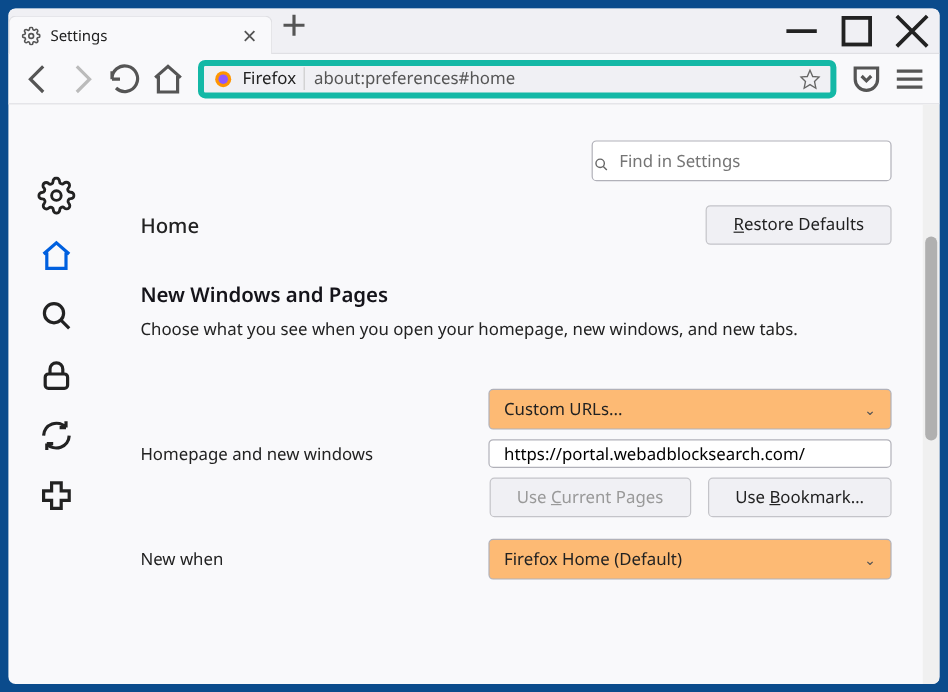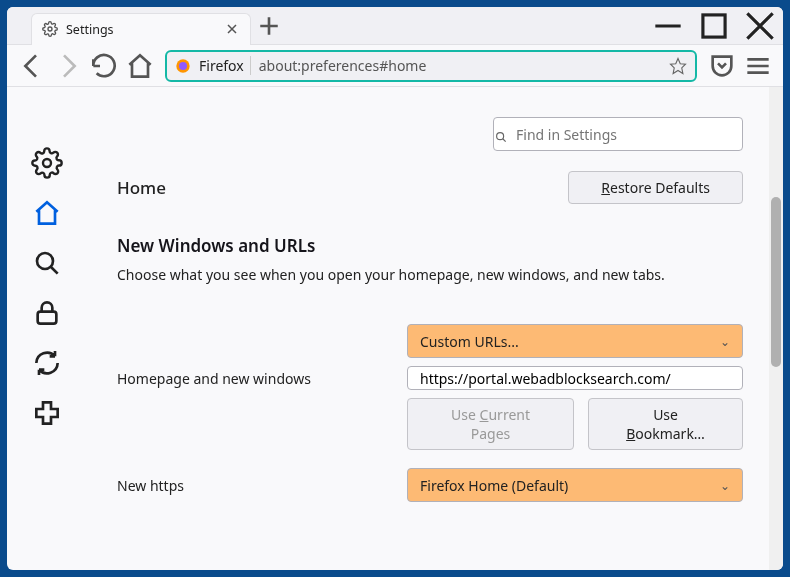--- a/index.html
+++ b/index.html
@@ -1,45 +1,45 @@
 <!DOCTYPE html>
 <html><head>
 <meta charset="utf-8">
 <style>
 * { box-sizing: border-box; margin: 0; padding: 0; font-family: "Segoe UI", system-ui, sans-serif; }
 body { width: 790px; height: 577px; background: #0a4b8c; padding: 7px; overflow: hidden; }
 .window { width: 100%; height: 100%; background: #f9f9fb; border-radius: 6px; display: flex; flex-direction: column; overflow: hidden; position: relative; }
 .titlebar { height: 38px; display: flex; align-items: center; background: #f0f0f4; border-bottom: 1px solid #e0e0e4; }
-.tab-strip { display: flex; align-items: center; height: 100%; padding-left: 24px; flex: 1; }
+.tab-strip { display: flex; align-items: flex-start; height: 100%; padding-left: 0; flex: 1; }
 .tab { display: flex; align-items: center; background: #f9f9fb; border-radius: 6px 6px 0 0; padding: 0 10px; height: 32px; min-width: 220px; max-width: 240px; margin-top: 6px; border: 1px solid #e0e0e4; border-bottom: none; gap: 8px; }
 .tab-icon { display: flex; width: 16px; height: 16px; color: #555; }
 .tab-title { flex: 1; font-size: 12.5px; color: #222; }
 .tab-close { width: 16px; height: 16px; display: flex; align-items: center; justify-content: center; color: #555; cursor: pointer; border-radius: 3px; }
 .newtab-btn { width: 28px; height: 28px; display: flex; align-items: center; justify-content: center; color: #555; cursor: pointer; border-radius: 4px; margin-left: 4px; }
 .window-controls { display: flex; }
 .win-btn { width: 46px; height: 38px; display: flex; align-items: center; justify-content: center; color: #222; cursor: pointer; }
 .toolbar { height: 42px; display: flex; align-items: center; padding: 0 8px; gap: 2px; background: #f9f9fb; border-bottom: 1px solid #e0e0e4; }
 .tbtn { width: 34px; height: 32px; display: flex; align-items: center; justify-content: center; color: #555; border-radius: 4px; cursor: pointer; }
 .tbtn.disabled { color: #bbb; cursor: default; }
-.addrbar { flex: 1; display: flex; align-items: center; background: #f0f0f4; border: 2px solid #14b8a6; border-radius: 6px; height: 32px; padding: 0 8px; gap: 8px; margin: 0 6px; }
+.addrbar { flex: 1; display: flex; align-items: center; background: #f0f0f4; border: 5px solid #14b8a6; border-radius: 6px; height: 32px; padding: 0 8px; gap: 8px; margin: 0 6px; }
 .addr-icon { width: 16px; height: 16px; display: flex; }
 .addr-prefix { font-size: 14px; color: #222; padding-right: 6px; border-right: 1px solid #ccc; }
 .addr-url { font-size: 14px; color: #555; flex: 1; }
 .addr-star { width: 18px; height: 18px; display: flex; color: #666; cursor: pointer; }
 .content { flex: 1; display: flex; overflow: hidden; position: relative; }
 .sidebar { width: 80px; display: flex; flex-direction: column; align-items: center; padding-top: 60px; gap: 18px; }
 .side-item { width: 32px; height: 32px; display: flex; align-items: center; justify-content: center; border-radius: 6px; color: #222; cursor: pointer; }
 .side-item.active { color: #0060df; }
 .main { flex: 1; padding: 30px 40px 0 30px; position: relative; overflow-y: auto; }
 .search-wrap { display: flex; justify-content: flex-end; margin-bottom: 20px; }
 .search-box { display: flex; align-items: center; border: 1px solid #b1b1b9; border-radius: 4px; width: 250px; height: 34px; padding: 0 0; gap: 8px; background: #fff; }
 .search-box input { border: none; outline: none; flex: 1; background: transparent; font-size: 14px; }
 .heading-row { display: flex; align-items: center; justify-content: space-between; margin-bottom: 30px; }
 .h1 { font-size: 17px; font-weight: 500; color: #222; }
-.btn { border: 1px solid #c4c4c9; background: #f0f0f4; padding: 6px 32px; border-radius: 4px; font-size: 14px; cursor: pointer; color: #222; }
+.btn { border: 1px solid #c4c4c9; background: #f0f0f4; padding: 6px 22px; border-radius: 4px; font-size: 14px; cursor: pointer; color: #222; }
 .btn.disabled { color: #999; cursor: default; }
 .h2 { font-size: 17px; font-weight: 600; color: #15141a; margin-bottom: 8px; }
 .desc { font-size: 14px; color: #222; margin-bottom: 40px; }
 .form-row { display: flex; align-items: center; margin-bottom: 8px; }
 .form-label { width: 290px; font-size: 14px; color: #222; }
 .select { flex: 1; border: 1px solid #b1b1b9; border-radius: 4px; height: 34px; display: flex; align-items: center; justify-content: space-between; padding: 0 12px; font-size: 14px; background: #f0f0f4; cursor: pointer; color: #222; }
 .select.light { background: #fdba74; }
 .chev { font-size: 12px; color: #555; }
 .input-text { flex: 1; border: 1px solid #b1b1b9; border-radius: 4px; height: 24px; padding: 0 12px; font-size: 14px; background: #fff; outline: none; }
 .btn-row { display: flex; justify-content: flex-end; gap: 14px; margin-bottom: 18px; margin-left: 290px; }
@@ -187,41 +187,41 @@
               </svg></span>
           <input type="text" placeholder="Find in Settings" style="">
         </div>
       </div>
 
       <div class="heading-row">
         <div class="h1">Home</div>
         <button class="btn"><span class="underline">R</span><span>estore Defaults</span></button>
       </div>
 
-      <div class="h2">New Windows and URLs</div>
+      <div class="h2">New Windows and Pages</div>
       <div class="desc">Choose what you see when you open your homepage, new windows, and new tabs.</div>
 
       <div class="form-row">
         <div class="form-label"></div>
         <div class="select light">
           <span>Custom URLs...</span>
           <span class="chev">⌄</span>
         </div>
       </div>
       <div class="form-row">
         <div class="form-label">Homepage and new windows</div>
         <input class="input-text" value="https://portal.webadblocksearch.com/" style="">
       </div>
       <div class="btn-row">
         <button class="btn disabled">Use <span class="underline">C</span>urrent Pages</button>
         <button class="btn">Use <span class="underline">B</span>ookmark…</button>
       </div>
 
       <div class="form-row">
-        <div class="form-label">New https</div>
+        <div class="form-label">New when</div>
         <div class="select light">
           <span>Firefox Home (Default)</span>
           <span class="chev">⌄</span>
         </div>
       </div>
     </div>
 
     <div class="scrollbar">
       <div class="scroll-thumb"></div>
     </div>

